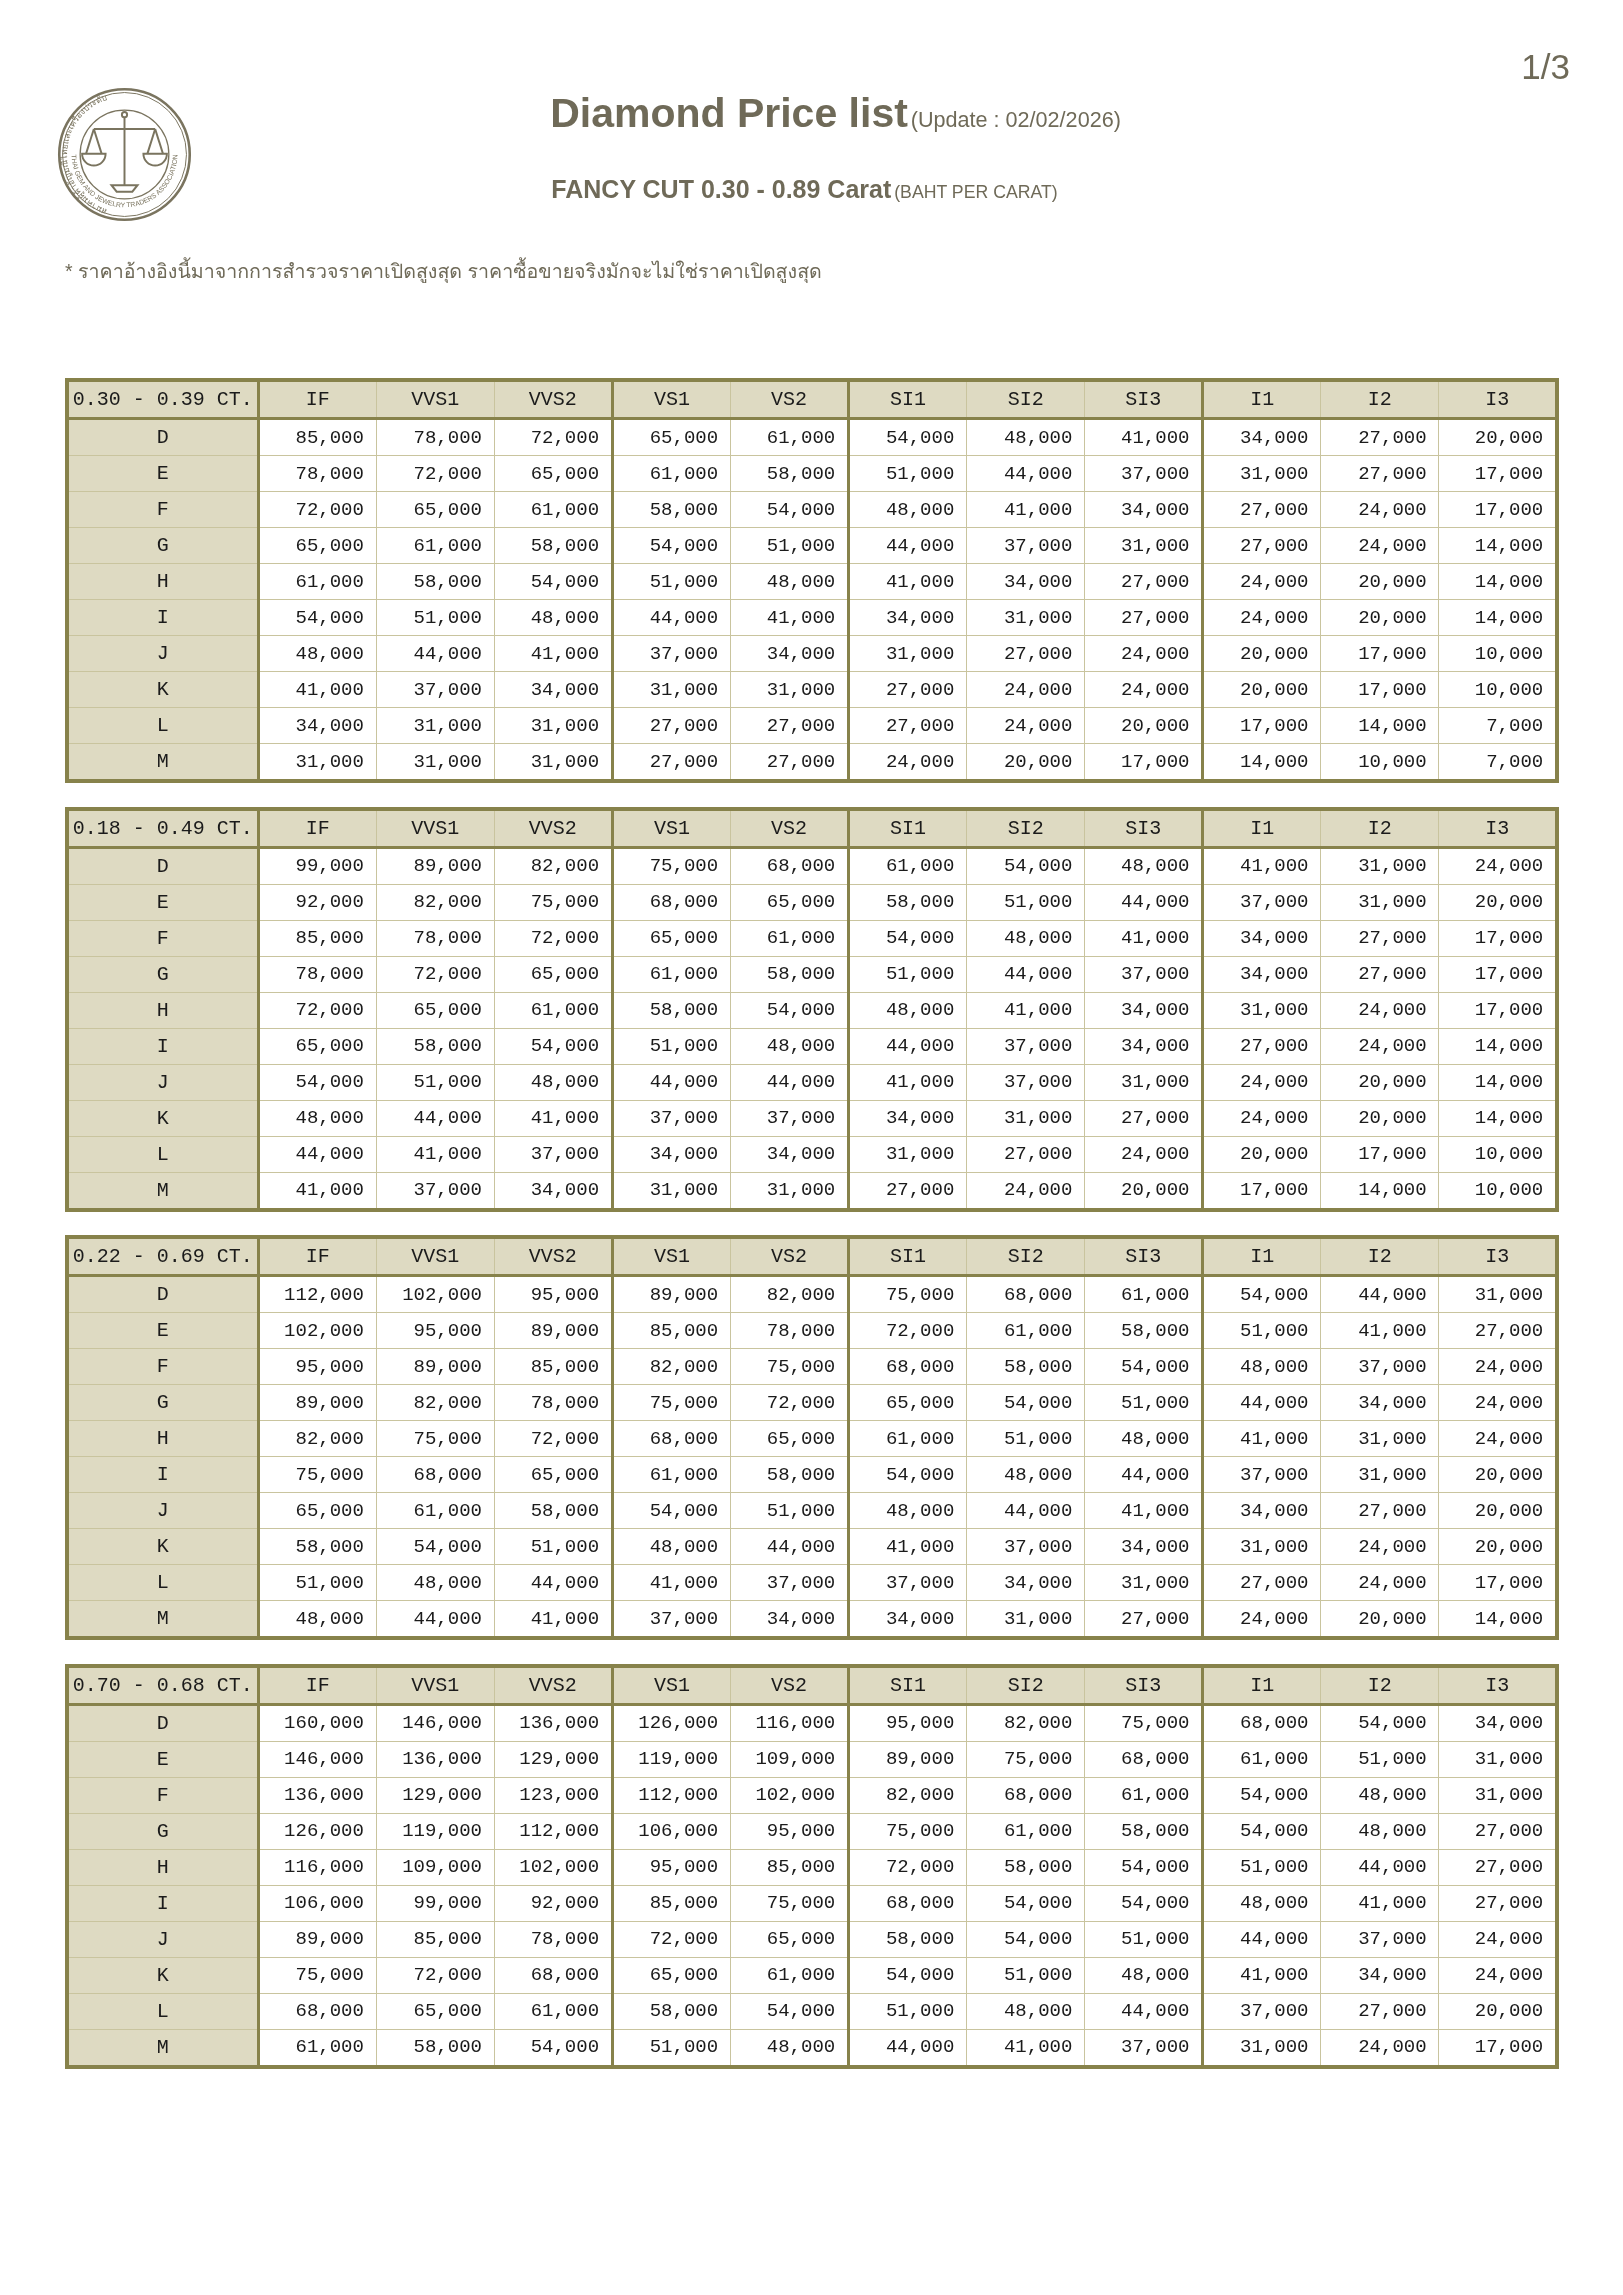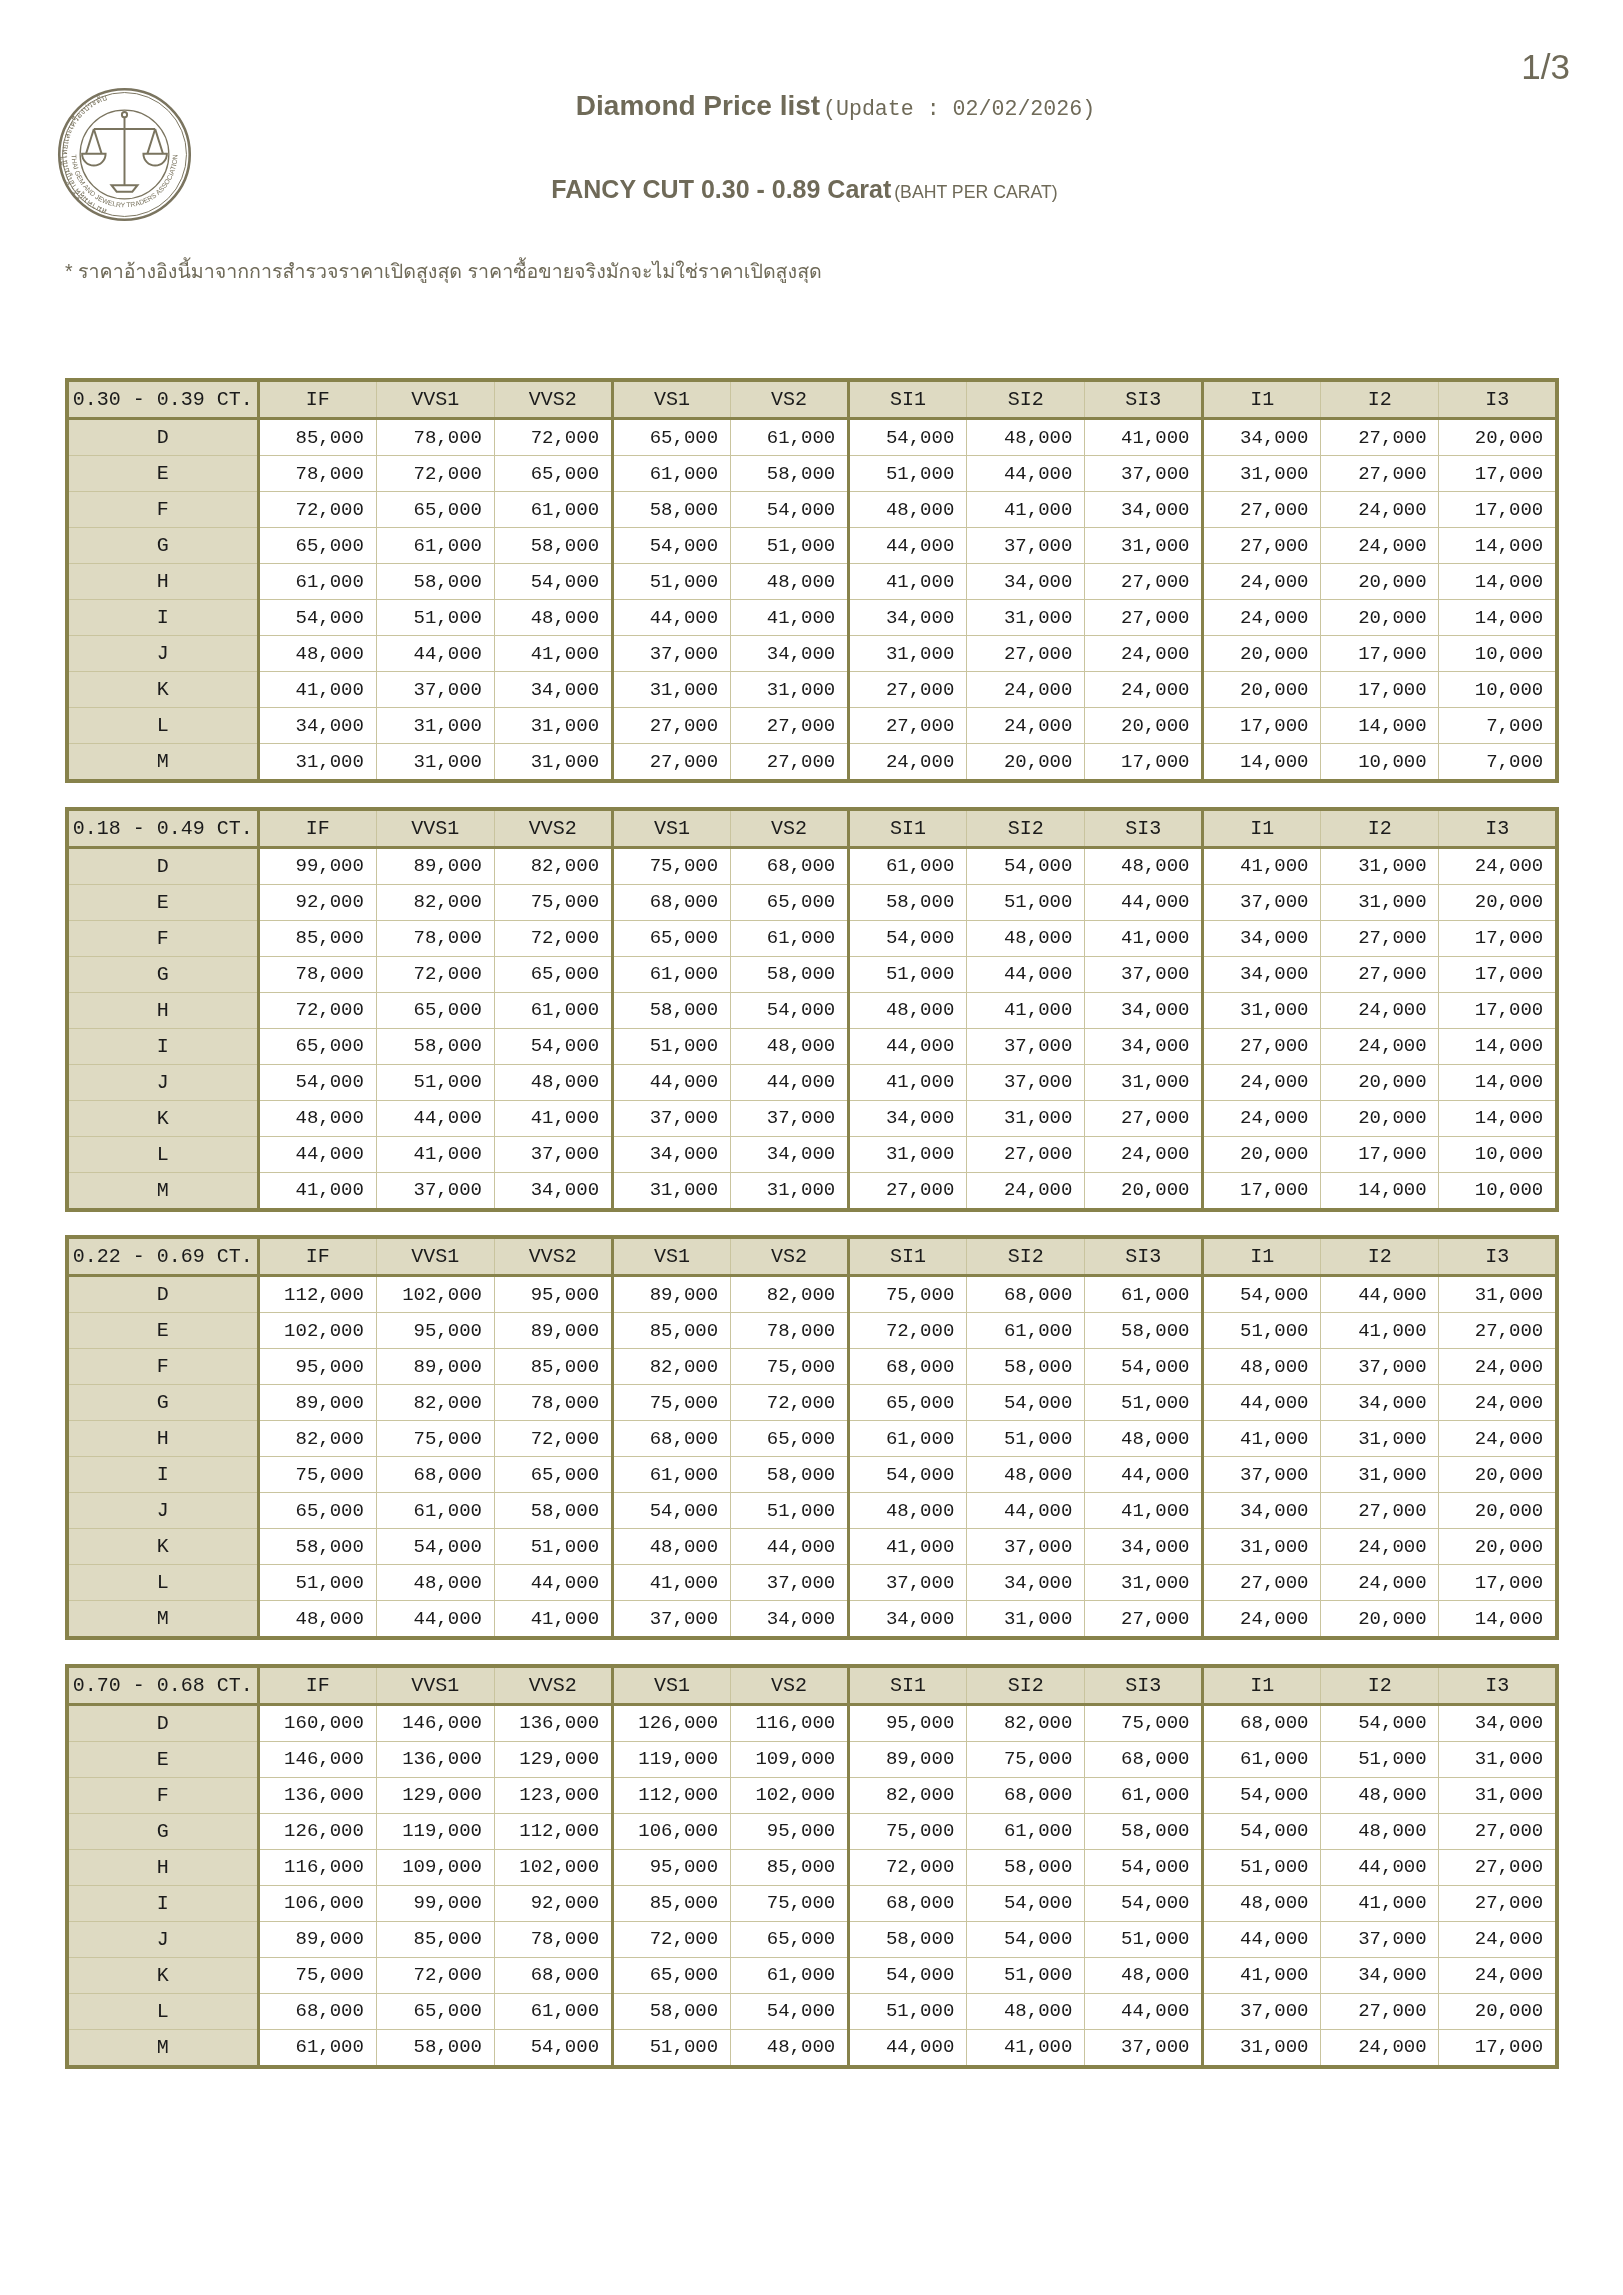--- a/index.html
+++ b/index.html
@@ -22,22 +22,22 @@
   .page-number{
     position:absolute;top:47px;right:60px;
     font-size:35px;color:var(--brown);font-weight:400;
   }
   .logo{position:absolute;left:56px;top:86px;width:137px;height:137px;}
   .logo svg{width:100%;height:100%;}
   .title-block{
     position:absolute;left:0;top:90px;width:1623px;text-align:center;
     color:var(--brown);
   }
-  .title-main{font-size:28px;font-weight:700;letter-spacing:0px;margin-left:48px;}
-  .title-update{font-size:21.6px;font-weight:400;font-family:Liberation Mono, monospace;}
+  .title-main{font-size:41px;font-weight:700;letter-spacing:0px;margin-left:48px;}
+  .title-update{font-size:21.6px;font-weight:400;}
   .subtitle-block{
     position:absolute;left:0;top:175px;width:1609px;text-align:center;
     color:var(--brown);
   }
   .subtitle-main{font-size:25px;font-weight:700;}
   .subtitle-note{font-size:17.7px;font-weight:400;}
   .notes{
     position:absolute;left:65px;top:257px;width:1440px;
     font-size:19.6px;line-height:29px;color:var(--brown);
   }

